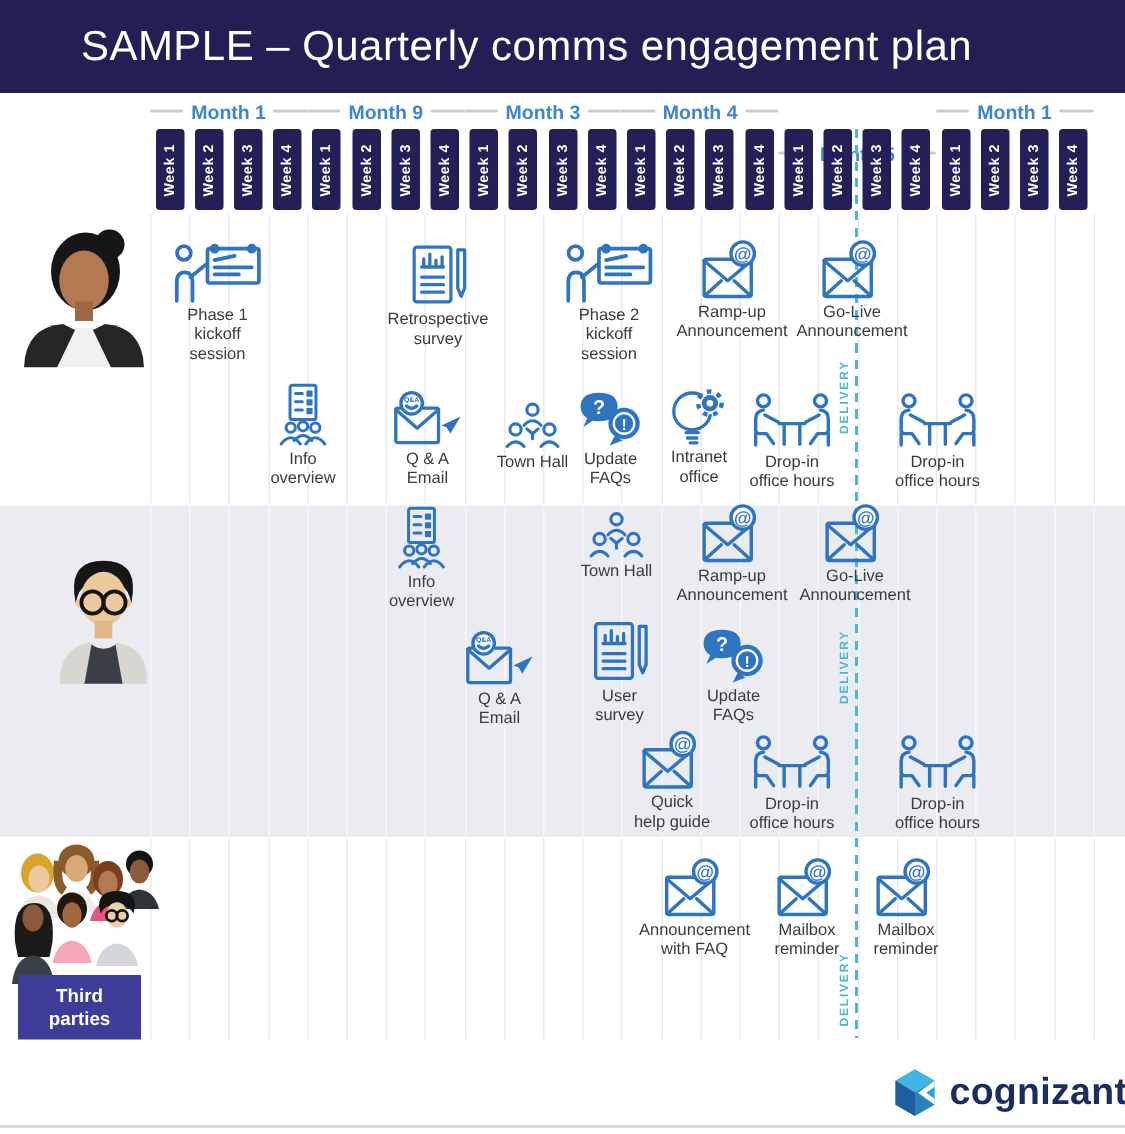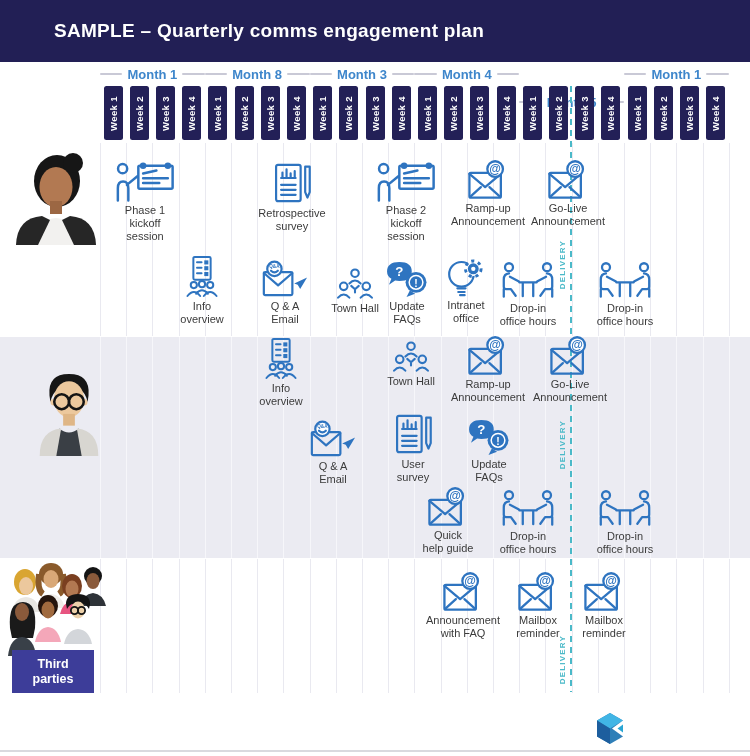--- a/index.html
+++ b/index.html
@@ -5,21 +5,21 @@
   html,body{margin:0;padding:0;background:#ffffff;}
   #stage{
     position:relative;width:750px;height:756px;overflow:hidden;background:#ffffff;
     font-family:"Liberation Sans",sans-serif;
   }
   
   .header{
     position:absolute;left:0;top:0;width:750px;height:62px;background:#221F55;
     display:flex;align-items:center;
   }
-  .header .title{color:#ffffff;font-size:19px;font-weight:bold;letter-spacing:.3px;padding-left:54px;}
+  .header .title{color:#ffffff;font-size:28px;font-weight:normal;letter-spacing:.3px;padding-left:54px;}
   
   .month-group{position:absolute;top:66px;height:16px;display:flex;align-items:center;gap:5px;}
   .month-group .mline{flex:1;height:2px;background:#c9c9d6;border-radius:1px;}
   .month-group .mlabel{color:#3E86CB;font-size:13px;font-weight:bold;white-space:nowrap;}
   
   .week-tab{
     position:absolute;top:86px;width:19px;height:54px;background:#232057;border-radius:2.5px;
     display:flex;align-items:center;justify-content:center;
   }
   .week-tab span{
@@ -249,21 +249,21 @@
       <div class="gridline" style="left: 676.4px; top: 559px; height: 134px; background: rgb(233, 233, 240);"></div>
       <div class="gridline" style="left: 702.6px; top: 559px; height: 134px; background: rgb(233, 233, 240);"></div>
       <div class="gridline" style="left: 728.8px; top: 559px; height: 134px; background: rgb(233, 233, 240);"></div>
       <div class="month-group" style="left: 100px; width: 104.8px;">
         <span class="mline"></span>
         <span class="mlabel">Month 1</span>
         <span class="mline"></span>
       </div>
       <div class="month-group" style="left: 204.8px; width: 104.8px;">
         <span class="mline"></span>
-        <span class="mlabel">Month 8</span>
+        <span class="mlabel">Month 9</span>
         <span class="mline"></span>
       </div>
       <div class="month-group" style="left: 309.6px; width: 104.8px;">
         <span class="mline"></span>
         <span class="mlabel">Month 3</span>
         <span class="mline"></span>
       </div>
       <div class="month-group" style="left: 414.4px; width: 104.8px;">
         <span class="mline"></span>
         <span class="mlabel">Month 4</span>
@@ -590,16 +590,17 @@
 parties</div>
 
   <div class="brand">
     <svg width="32" height="33" viewBox="0 0 32 33">
       <polygon points="16,1 29,8.5 29,24.5 16,32 3,24.5 3,8.5" fill="#2F7FB8"></polygon>
       <polygon points="16,1 29,8.5 16,16.5 3,8.5" fill="#41B5E5"></polygon>
       <polygon points="3,8.5 16,16.5 16,32 3,24.5" fill="#1D5E9E"></polygon>
       <polygon points="29,8.5 29,24.5 18,16.5" fill="#ffffff"></polygon>
       <polygon points="29,12.5 29,20.5 23.5,16.5" fill="#2AA6D4"></polygon>
     </svg>
+    <span class="brand-word">cognizant</span>
   </div>
 
   <div class="bottom-rule"></div>
 </div>
 
 </body></html>

